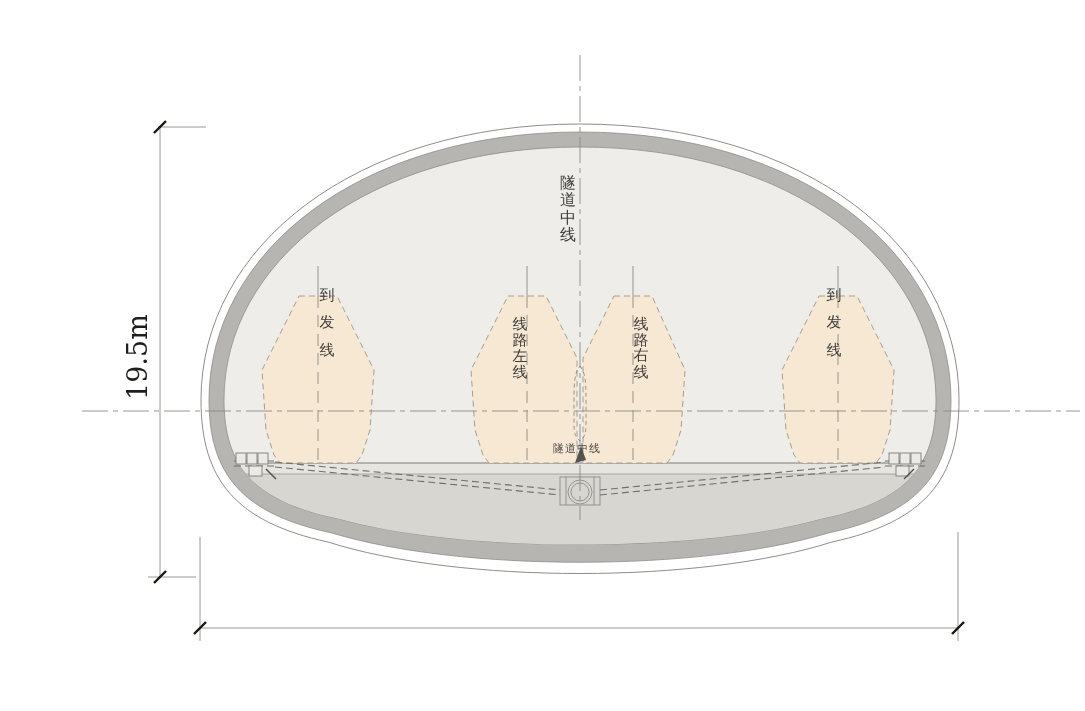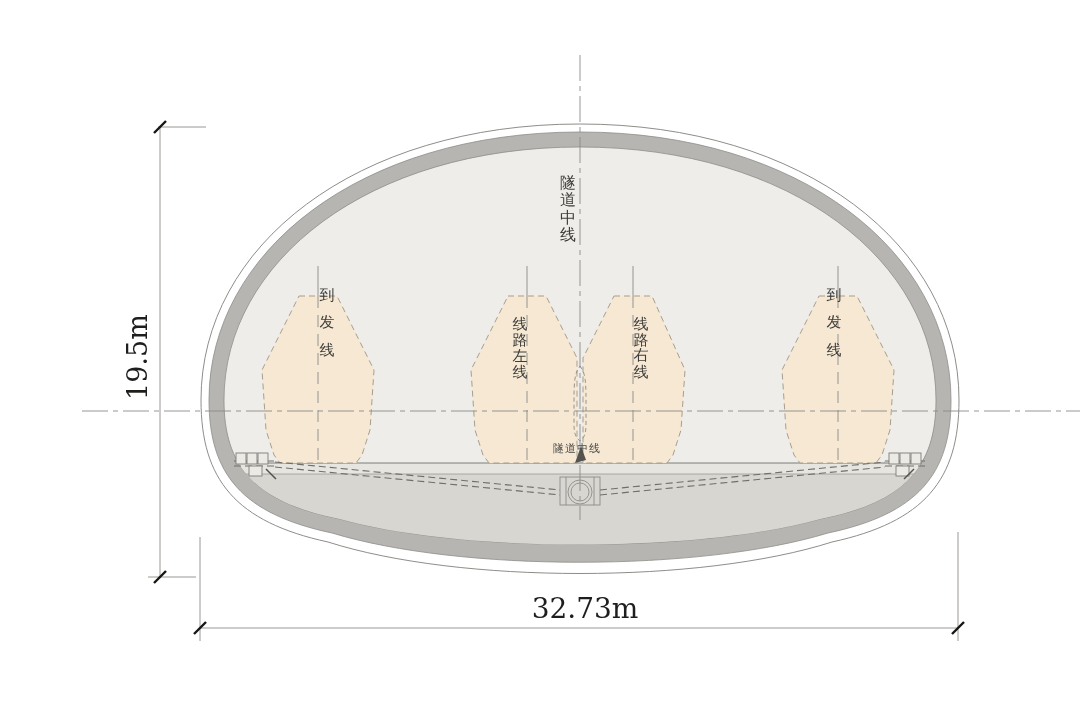--- a/index.html
+++ b/index.html
@@ -136,15 +136,14 @@
 <div class="lbl vtext lbl-env2">线路左线</div>
 
 <div class="lbl vtext lbl-env3">线路右线</div>
 
 <div class="lbl vtext lbl-env4">到发线</div>
 
 <div class="lbl lbl-railtop">隧道中线</div>
 
 <div class="dim dim-h">19.5m</div>
 
-<div class="dim dim-w">32.73m</div>
 
 </div>
 
 </body></html>

